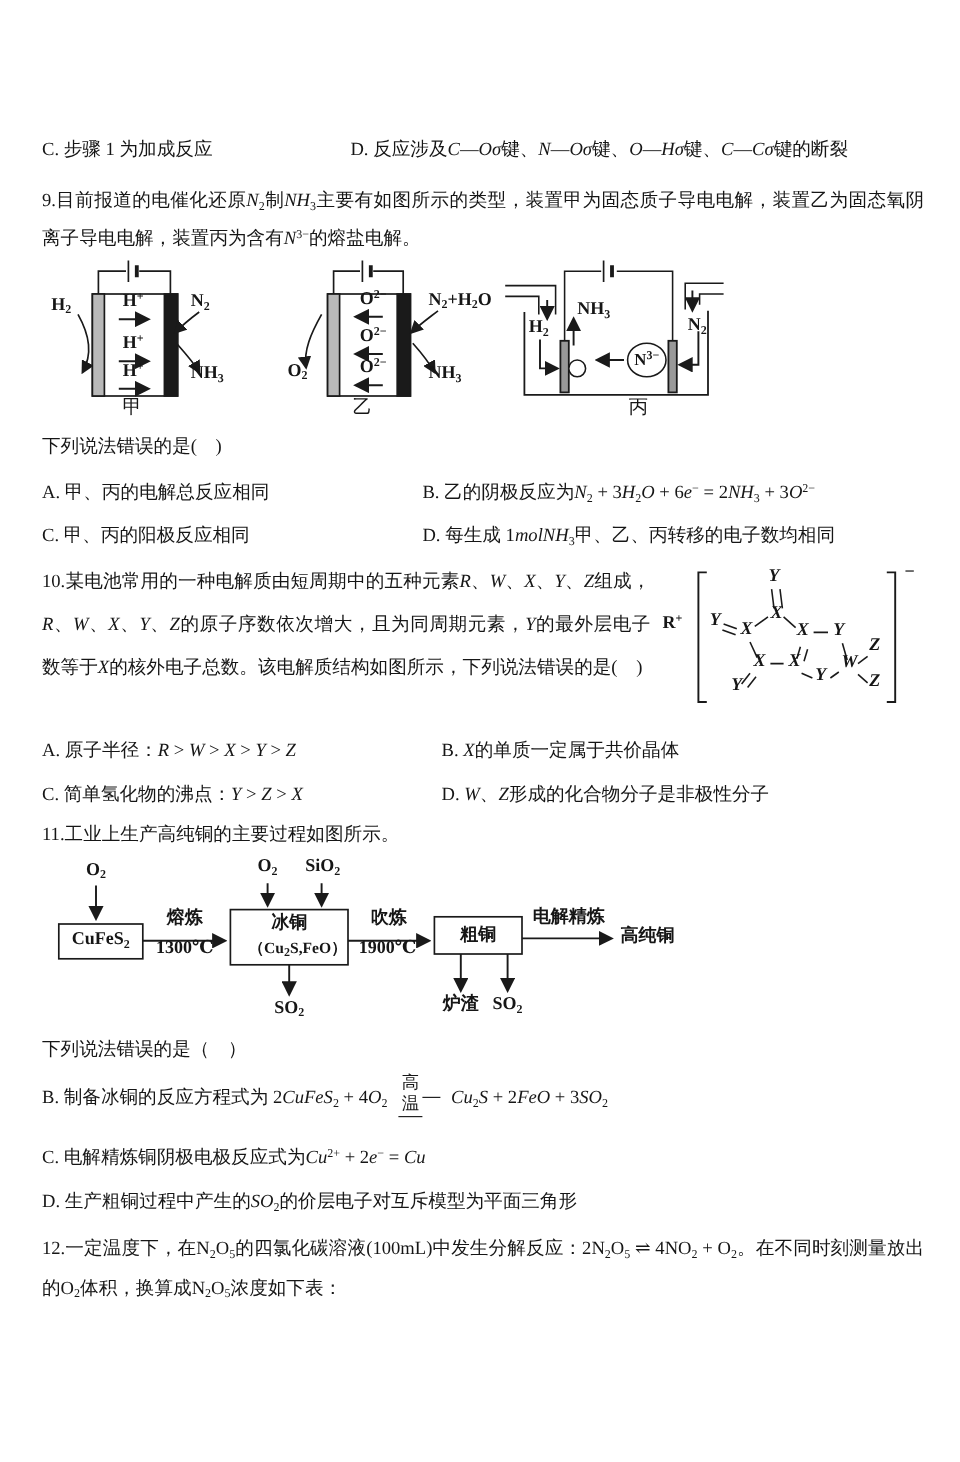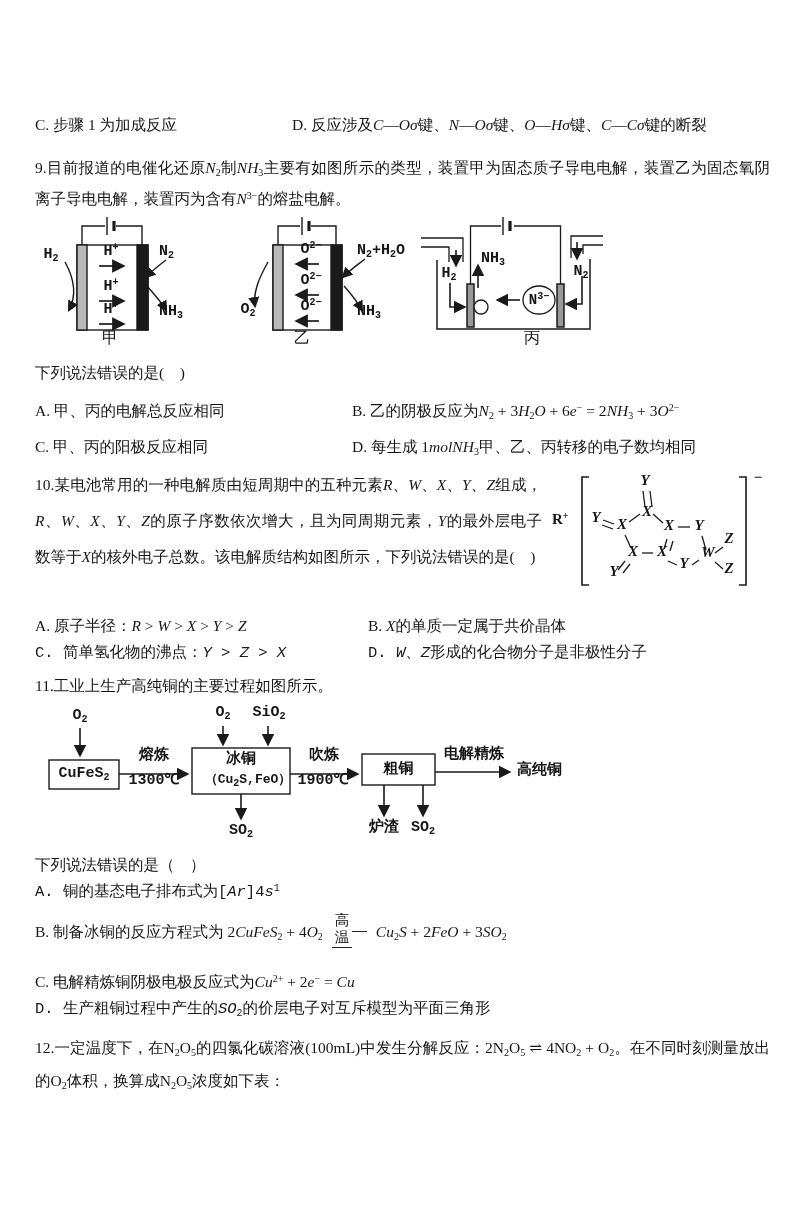--- a/index.html
+++ b/index.html
@@ -12,26 +12,26 @@
   .w407>span:first-child{flex:0 0 407px;}
   .w257>span:first-child{flex:0 0 257px;}
   .w317>span:first-child{flex:0 0 317px;}
   .w333>span:first-child{flex:0 0 333px;}
   p{margin:0;}
   sub{font-size:10px;vertical-align:-3px;line-height:0;}
   sup{font-size:10px;vertical-align:5px;line-height:0;}
   i{font-style:italic;}
   .stem{line-height:31px;text-align:justify;}
   .mt18{margin-top:18px;} .mt16{margin-top:16px;}
-  .mt15{margin-top:5px;font-family:Liberation Mono, monospace;} .mt14{margin-top:14px;}
+  .mt15{margin-top:15px;} .mt14{margin-top:14px;}
   .mt11{margin-top:11px;}
   .mt12{margin-top:12px;} .mt20{margin-top:20px;}
   .fig{position:relative;}
   .fig svg{display:block;}
-  .fig-label{position:absolute;font-size:15px;font-weight:700;text-align:center;line-height:17px;white-space:nowrap;font-family:Liberation Mono, monospace;}
+  .fig-label{position:absolute;font-size:15px;font-weight:700;text-align:center;line-height:17px;white-space:nowrap;}
   .fs14{font-size:14px;} .fs13{font-size:13px;font-weight:700;}
   .cap{font-weight:400;font-size:16px;}
   .fig9{margin-top:-4px;height:152px;}
   .q10block{display:flow-root;margin-top:9px;}
   .q10fig{float:right;width:218px;height:126px;position:relative;margin:2px 0 2px 10px;}
   .q10fig .fig-label{font-size:15px;font-style:italic;font-family:"Liberation Serif","DejaVu Serif",serif;}
   .q10fig .rp{font-style:normal;}
   .q10p{line-height:36px;text-align:justify;}
   .fig11{margin-top:7px;height:150px;}
   .cond{display:inline-flex;flex-direction:row;align-items:center;vertical-align:middle;
@@ -240,21 +240,20 @@
     <span class="fig-label" style="left:252px;top:68px;width:72px;">1900℃</span>
     <span class="fig-label" style="left:188px;top:118px;width:36px;">SO<sub>2</sub></span>
     <span class="fig-label" style="left:327px;top:57px;width:73px;">粗铜</span>
     <span class="fig-label" style="left:400px;top:42px;width:78px;">电解精炼</span>
     <span class="fig-label" style="left:482px;top:58px;text-align:left;">高纯铜</span>
     <span class="fig-label" style="left:329px;top:115px;width:40px;">炉渣</span>
     <span class="fig-label" style="left:370px;top:115px;width:36px;">SO<sub>2</sub></span>
   </div>
 
   <p>下列说法错误的是（　）</p>
-  <p class="opt-line mt15">A. 铜的基态电子排布式为[<i>Ar</i>]4<i>s</i><sup>1</sup></p>
   <p class="opt-line mt12">B. 制备冰铜的反应方程式为 2<i>CuFeS</i><sub>2</sub> + 4<i>O</i><sub>2</sub><span class="cond">
           <span class="cond-t">高温</span>
           <span class="cond-b"></span>
         </span><i>Cu</i><sub>2</sub><i>S</i> + 2<i>FeO</i> + 3<i>SO</i><sub>2</sub></p>
   <p class="opt-line mt20">C. 电解精炼铜阴极电极反应式为<i>Cu</i><sup>2+</sup> + 2<i>e</i><sup>−</sup> = <i>Cu</i></p>
   <p class="opt-line mt15">D. 生产粗铜过程中产生的<i>SO</i><sub>2</sub>的价层电子对互斥模型为平面三角形</p>
 
   <p class="stem mt11" style="line-height:33px;">12.一定温度下，在N<sub>2</sub>O<sub>5</sub>的四氯化碳溶液(100mL)中发生分解反应：2N<sub>2</sub>O<sub>5</sub> ⇌ 4NO<sub>2</sub> + O<sub>2</sub>。在不同时刻测量放出的O<sub>2</sub>体积，换算成N<sub>2</sub>O<sub>5</sub>浓度如下表：</p>
 
 </div>

